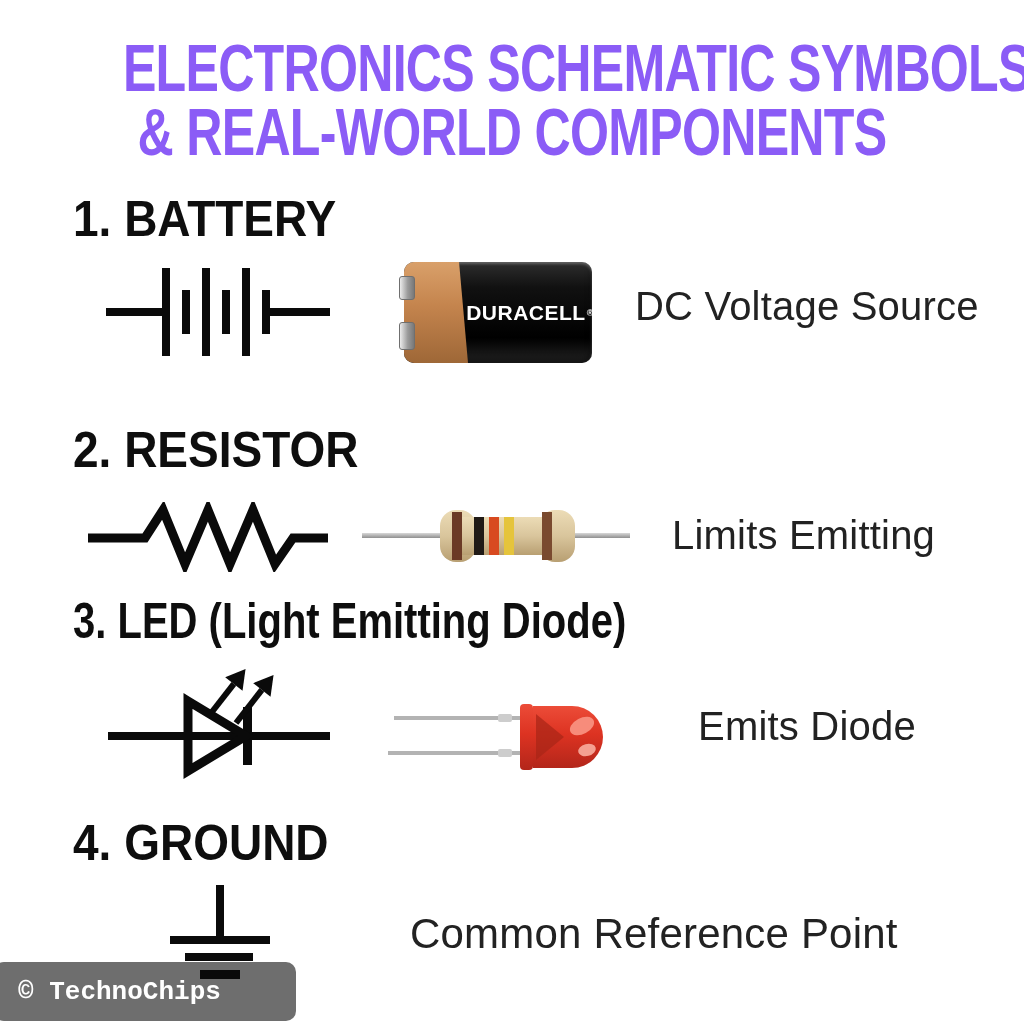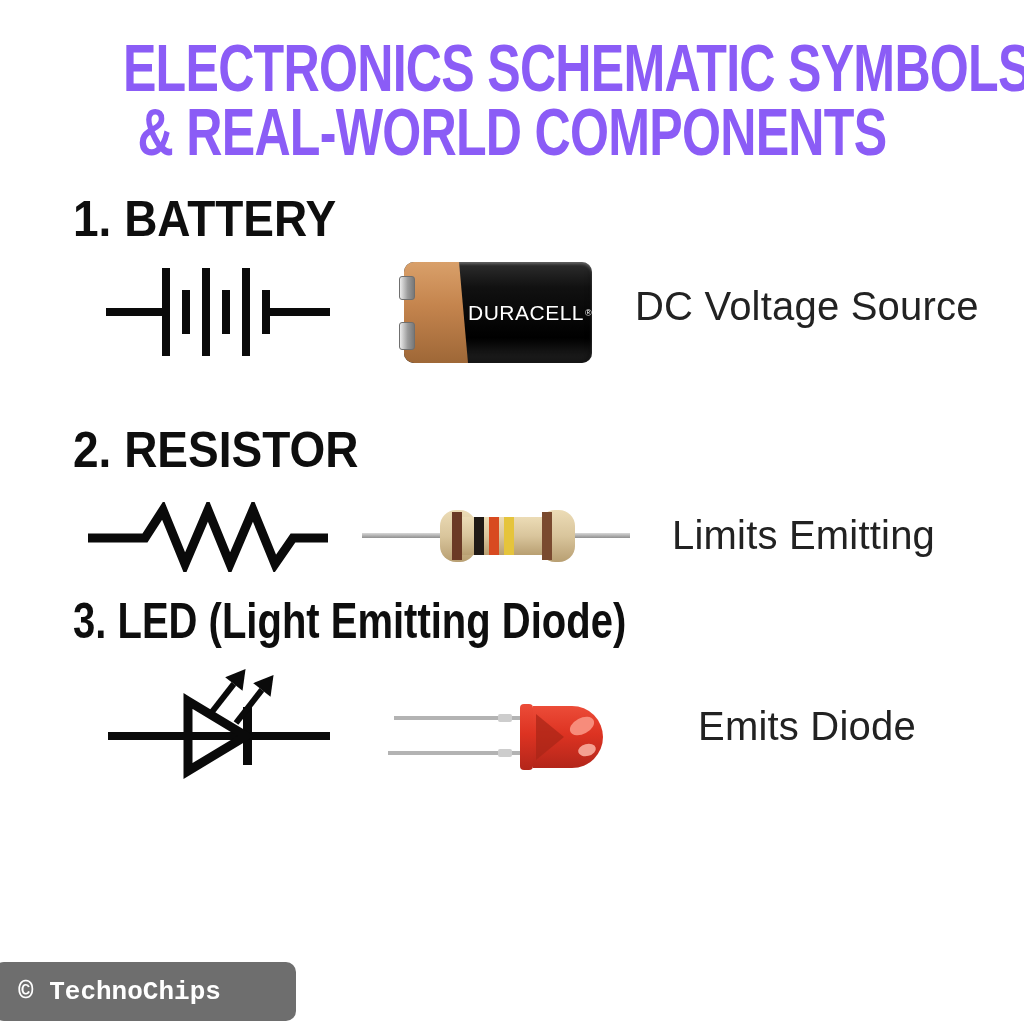--- a/index.html
+++ b/index.html
@@ -35,21 +35,21 @@
   #s3 .photo{left:386px;top:100px}
   
   .batt-photo{position:absolute;left:404px;top:66px;width:188px;height:101px;}
   .batt-body{position:absolute;left:0;top:0;right:0;bottom:0;border-radius:10px;overflow:hidden;
     background:linear-gradient(180deg,#2e2e2e 0%,#111 25%,#000 75%,#242424 100%);
     box-shadow:inset 0 2px 3px rgba(255,255,255,.28), inset 0 -3px 6px rgba(0,0,0,.55);}
   .batt-copper{position:absolute;left:0;top:0;bottom:0;width:64px;
     background:linear-gradient(180deg,#d9a06a 0%,#c5854e 42%,#9e6737 100%);
     clip-path:polygon(0 0,86% 0,100% 100%,0 100%);}
   .batt-brand{position:absolute;left:64px;right:0;top:0;bottom:0;display:flex;align-items:center;
-    color:#fff;font-weight:400;font-size:21px;letter-spacing:.5px;}
+    justify-content:center;color:#fff;font-weight:700;font-size:21px;letter-spacing:.5px;}
   .batt-brand sup{font-size:9px;margin-left:1px;line-height:0;}
   .batt-terminal{position:absolute;left:-5px;width:14px;border:1px solid #6f6f6f;border-radius:3px;
     background:linear-gradient(90deg,#ececec,#9b9b9b 55%,#787878);}
   .t1{top:14px;height:22px}.t2{top:60px;height:26px}
   
   .watermark{position:absolute;left:-6px;top:962px;width:302px;height:59px;border-radius:10px;
     background:#6e6e6e;display:flex;align-items:center;padding-left:24px;box-sizing:border-box;z-index:2;}
   .watermark-text{color:#fff;font-weight:700;font-size:26px;font-family:Liberation Mono, monospace;white-space:nowrap;}
 </style>
 </head>
@@ -167,18 +167,32 @@
         <polygon points="150,16 178,39 150,62" fill="#a82517" opacity="0.7"></polygon>
         <ellipse cx="196" cy="28" rx="13" ry="8" fill="#f8olive" opacity="0"></ellipse>
         <ellipse cx="196" cy="28" rx="13" ry="8" transform="rotate(-28 196 28)" fill="#f8907f" opacity="0.95"></ellipse>
         <ellipse cx="201" cy="52" rx="9" ry="6" transform="rotate(-15 201 52)" fill="#f7a698" opacity="0.95"></ellipse>
       </g>
     </svg>
 
     <div class="desc">Emits Diode</div>
   </div>
 
+  <div class="section" id="s4">
+    <div class="heading">4. GROUND</div>
+
+    <svg class="symbol" width="104" height="100" viewBox="0 0 104 100">
+      <g fill="#0a0a0a">
+        <rect x="48" y="0" width="8" height="55"></rect>
+        <rect x="2" y="51" width="100" height="8"></rect>
+        <rect x="17" y="68" width="68" height="8"></rect>
+        <rect x="32" y="85" width="40" height="9"></rect>
+      </g>
+    </svg>
+
+    <div class="desc">Common Reference Point</div>
+  </div>
 
   <div class="watermark">
     <span class="watermark-text">© TechnoChips</span>
   </div>
 
 </div>
 
 </body></html>

